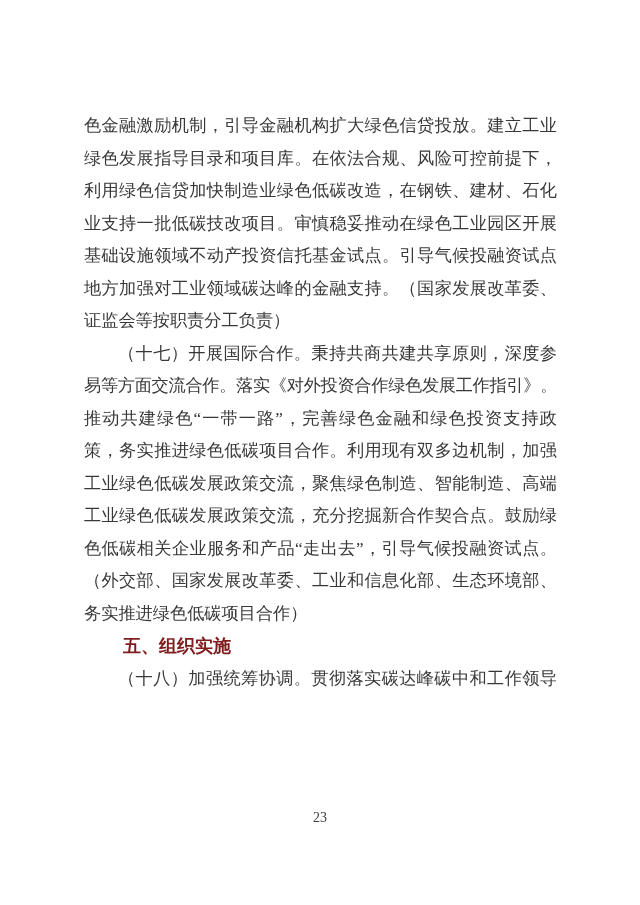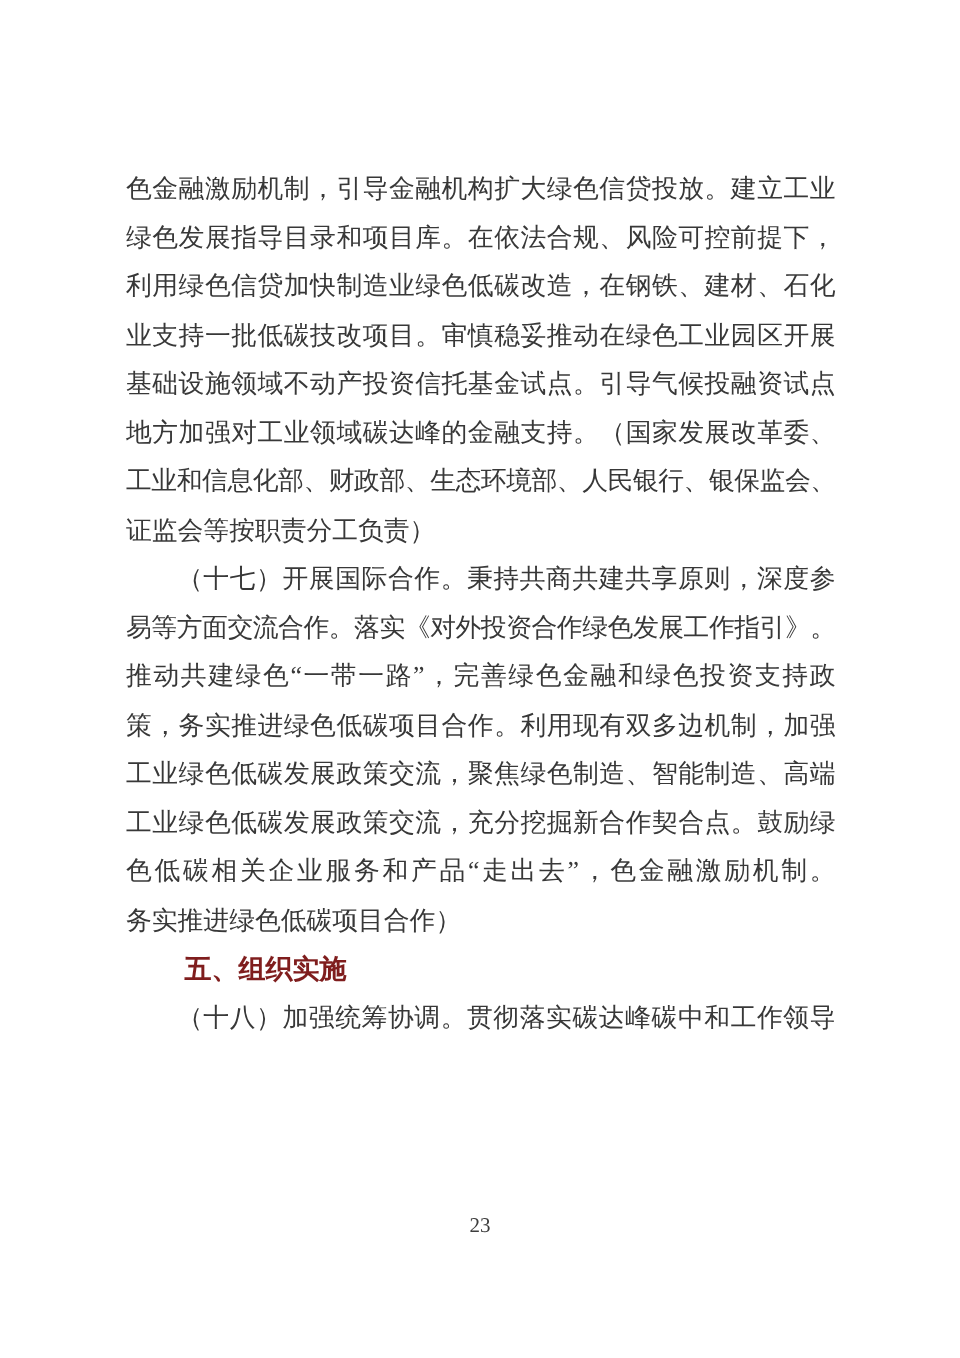--- a/index.html
+++ b/index.html
@@ -61,27 +61,27 @@
 <body>
 
 <div class="page">
   <div class="text-block">
       <div class="line j" style="">色金融激励机制，引导金融机构扩大绿色信贷投放。建立工业</div>
       <div class="line j" style="">绿色发展指导目录和项目库。在依法合规、风险可控前提下，</div>
       <div class="line j" style="">利用绿色信贷加快制造业绿色低碳改造，在钢铁、建材、石化</div>
       <div class="line j" style="">业支持一批低碳技改项目。审慎稳妥推动在绿色工业园区开展</div>
       <div class="line j" style="">基础设施领域不动产投资信托基金试点。引导气候投融资试点</div>
       <div class="line j" style="">地方加强对工业领域碳达峰的金融支持。（国家发展改革委、</div>
-      <div class="line j" style="white-space: nowrap; letter-spacing: -0.385714px;">工业和信息化部、财政部、生态环境部、人民银行、银保监会、</div>
       <div class="line last" style="">证监会等按职责分工负责）</div>
       <div class="line j indent" style="">（十七）开展国际合作。秉持共商共建共享原则，深度参</div>
       <div class="line j" style="white-space: nowrap; letter-spacing: -0.385714px;">易等方面交流合作。落实《对外投资合作绿色发展工作指引》。</div>
       <div class="line j" style="">推动共建绿色“一带一路”，完善绿色金融和绿色投资支持政</div>
       <div class="line j" style="">策，务实推进绿色低碳项目合作。利用现有双多边机制，加强</div>
       <div class="line j" style="">工业绿色低碳发展政策交流，聚焦绿色制造、智能制造、高端</div>
       <div class="line j" style="">工业绿色低碳发展政策交流，充分挖掘新合作契合点。鼓励绿</div>
-      <div class="line j" style="">色低碳相关企业服务和产品“走出去”，色金融激励机制。</div>
+      <div class="line j" style="">色低碳相关企业服务和产品“走出去”，引导气候投融资试点。</div>
+      <div class="line j" style="">（外交部、国家发展改革委、工业和信息化部、生态环境部、</div>
       <div class="line last" style="">务实推进绿色低碳项目合作）</div>
       <div class="line heading" style="">五、组织实施</div>
       <div class="line j indent" style="">（十八）加强统筹协调。贯彻落实碳达峰碳中和工作领导</div>
     </div>
   <div class="page-number">23</div>
 </div>
 
 </body></html>

